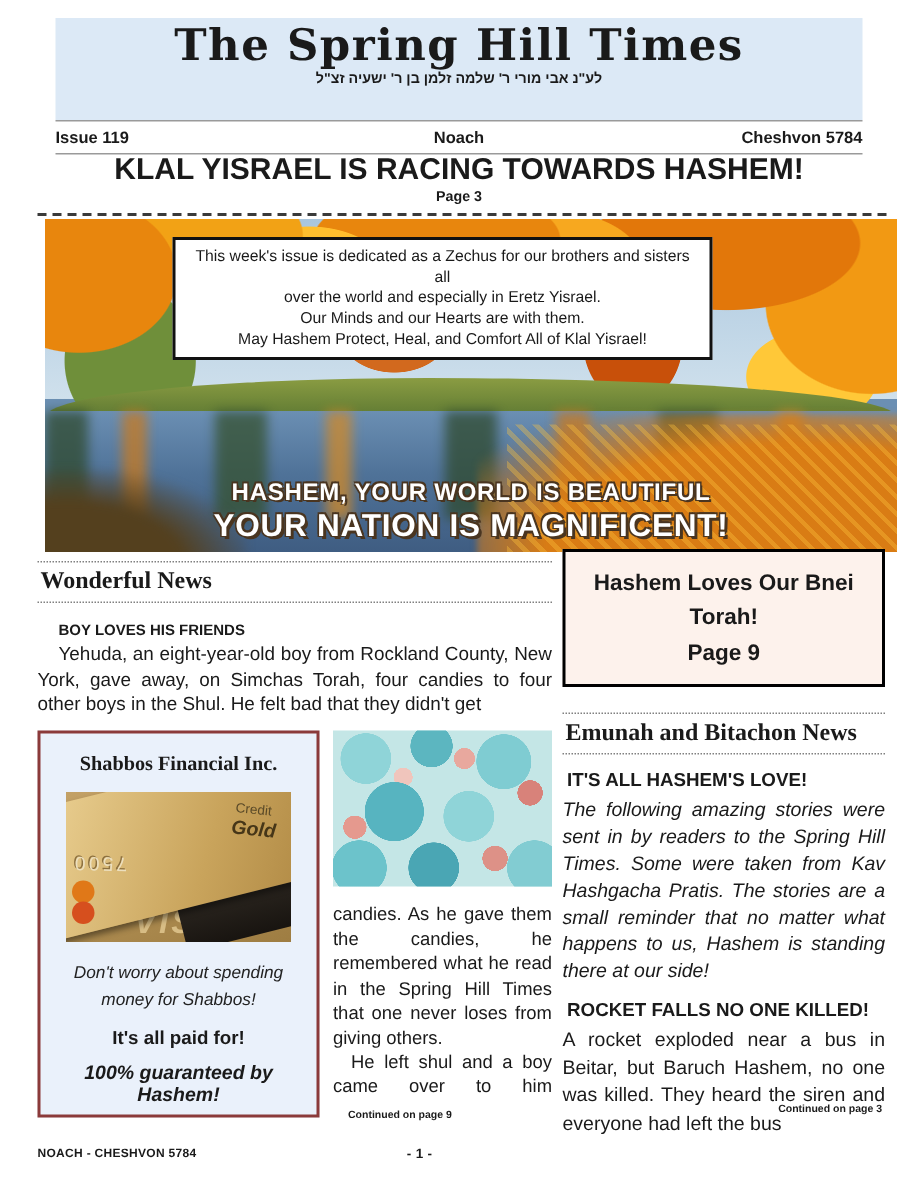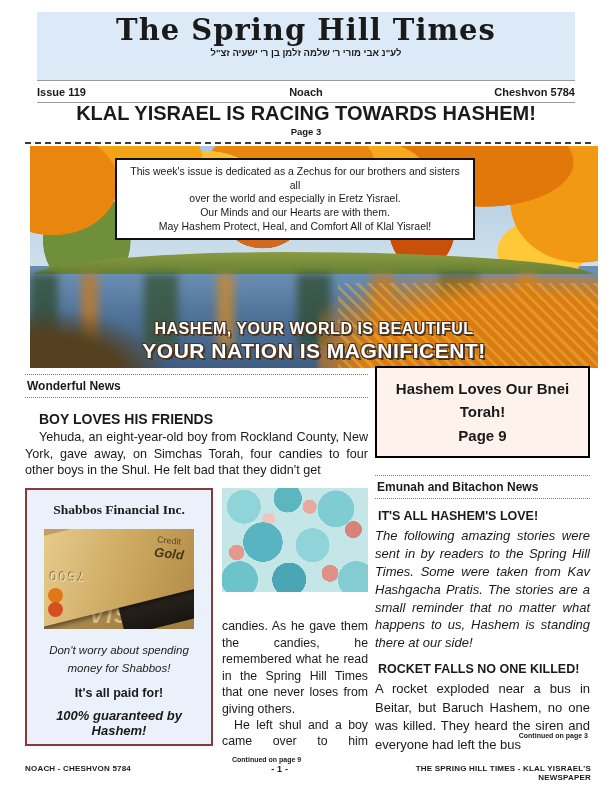--- a/index.html
+++ b/index.html
@@ -64,23 +64,23 @@
               border:2px solid #111;padding:5px 8px;font-size:10.5px;line-height:1.3;
               text-align:center;}
   .overlay{position:absolute;left:0;right:0;bottom:5px;text-align:center;color:#fff;font-weight:bold;}
   .ov1{font-size:16px;letter-spacing:.5px;
        text-shadow:1.5px 1.5px 0 #4a3520,-1px -1px 0 #4a3520,1px -1px 0 #4a3520,-1px 1px 0 #4a3520;}
   .ov2{font-size:21px;margin-top:1px;letter-spacing:.5px;
        text-shadow:2px 2px 0 #4a3520,-1px -1px 0 #4a3520,1px -1px 0 #4a3520,-1px 1px 0 #4a3520;}
 
   
   .sec-head{border-top:1px dotted #808080;border-bottom:1px dotted #808080;
-            padding:4px 0 4px 2px;font-weight:bold;font-size:12px;}
+            padding:4px 0 4px 2px;font-weight:bold;font-size:16px;font-family:Liberation Serif, serif;}
   .left-col{position:absolute;left:25px;top:374px;width:343px;}
-  .story-title{margin:13px 0 2px 14px;font-weight:bold;font-size:14px;}
+  .story-title{margin:13px 0 2px 14px;font-weight:bold;font-size:10px;}
   .lead{font-size:12.6px;line-height:1.33;text-align:justify;text-indent:14px;}
   .split{display:flex;margin-top:9px;gap:9px;}
 
   
   .ad{width:188px;height:258px;box-sizing:border-box;border:2px solid #8b3a3a;
       background:#eaf1fb;text-align:center;padding:12px 9px 0;}
   .ad-title{font-family:"Liberation Serif",serif;font-weight:bold;font-size:13.5px;}
   .card-img{width:150px;height:100px;margin:11px auto 0;position:relative;overflow:hidden;
             background:linear-gradient(160deg,#c3a166,#9e7d42);}
   .visa{position:absolute;bottom:0;left:0;right:0;font-size:22px;font-weight:bold;
@@ -116,21 +116,21 @@
       radial-gradient(circle 10px at 60% 18%, #e8a89e 0 70%, transparent 71%),
       radial-gradient(circle 28px at 28% 52%, #57b4c0 0 70%, transparent 71%),
       radial-gradient(circle 12px at 90% 40%, #d8827a 0 70%, transparent 71%),
       radial-gradient(circle 24px at 62% 55%, #8fd4d8 0 70%, transparent 71%),
       radial-gradient(circle 11px at 10% 62%, #e5998e 0 70%, transparent 71%),
       radial-gradient(circle 26px at 12% 88%, #6cc3cb 0 70%, transparent 71%),
       radial-gradient(circle 24px at 46% 88%, #4aa6b4 0 70%, transparent 71%),
       radial-gradient(circle 12px at 74% 82%, #dd9187 0 70%, transparent 71%),
       radial-gradient(circle 26px at 92% 88%, #82ccd2 0 70%, transparent 71%),
       radial-gradient(circle 9px at 32% 30%, #f0c5bc 0 70%, transparent 71%);}
-  .mid-p1{margin-top:26px;font-size:12.3px;line-height:1.34;text-align:justify;}
+  .mid-p1{margin-top:10px;font-size:12.3px;line-height:1.34;text-align:justify;}
   .mid-p2{font-size:12.3px;line-height:1.34;text-align:justify;text-indent:12px;}
   .cont{font-size:7px;font-weight:bold;white-space:nowrap;}
   .mid-p2 .cont{margin-left:10px;}
 
   
   .right-col{position:absolute;left:375px;top:366px;width:215px;}
   .promo{border:2px solid #000;background:#fdf2ec;text-align:center;font-weight:bold;
          font-size:15px;line-height:1.55;padding:9px 16px;}
   .right-col .sec-head{margin-top:17px;}
   .a-title{font-weight:bold;font-size:12.5px;margin:10px 0 4px 3px;}
@@ -240,16 +240,15 @@
     <div class="a-title">ROCKET FALLS NO ONE KILLED!</div>
     <div class="a2-wrap">
       <div class="a2-body">A rocket exploded near a bus in Beitar, but Baruch Hashem, no one was killed. They heard the siren and everyone had left the bus</div>
       <div class="a2-note cont">Continued on page 3</div>
     </div>
   </div>
 
   <div class="footer">
     <span class="fl">NOACH - CHESHVON 5784</span>
     <span class="fc">- 1 -</span>
-    <span class="fr">THE SPRING HILL TIMES - KLAL YISRAEL'S NEWSPAPER</span>
   </div>
 
 </div>
 
 </body></html>

